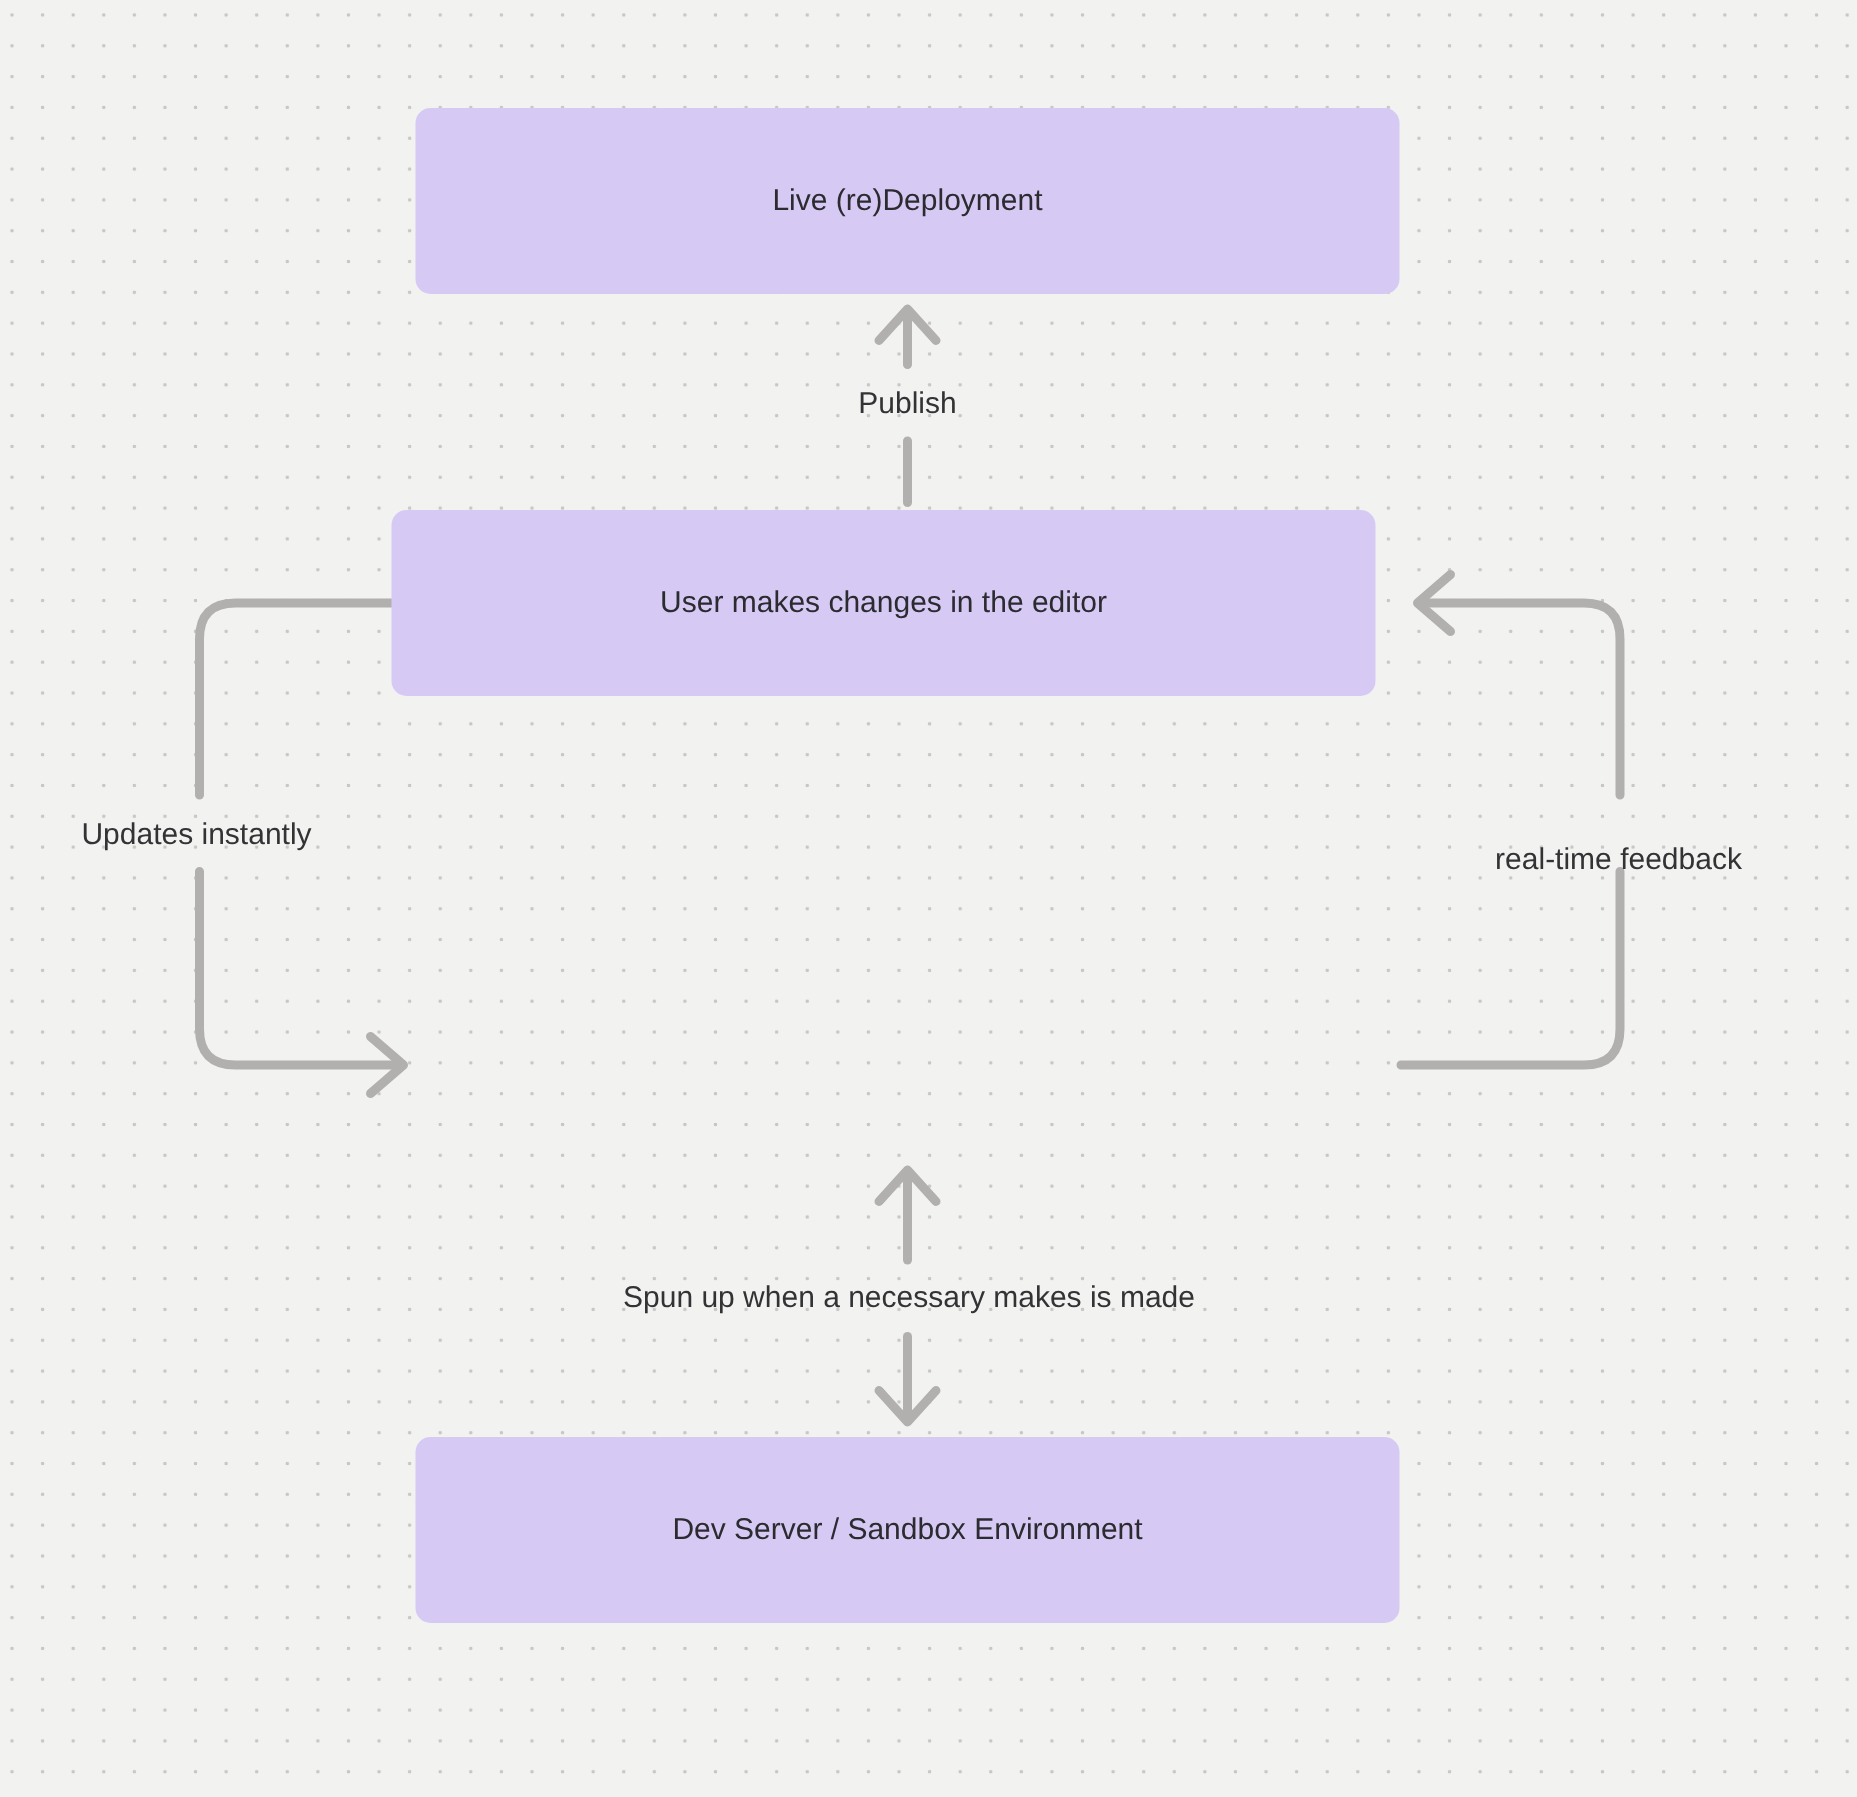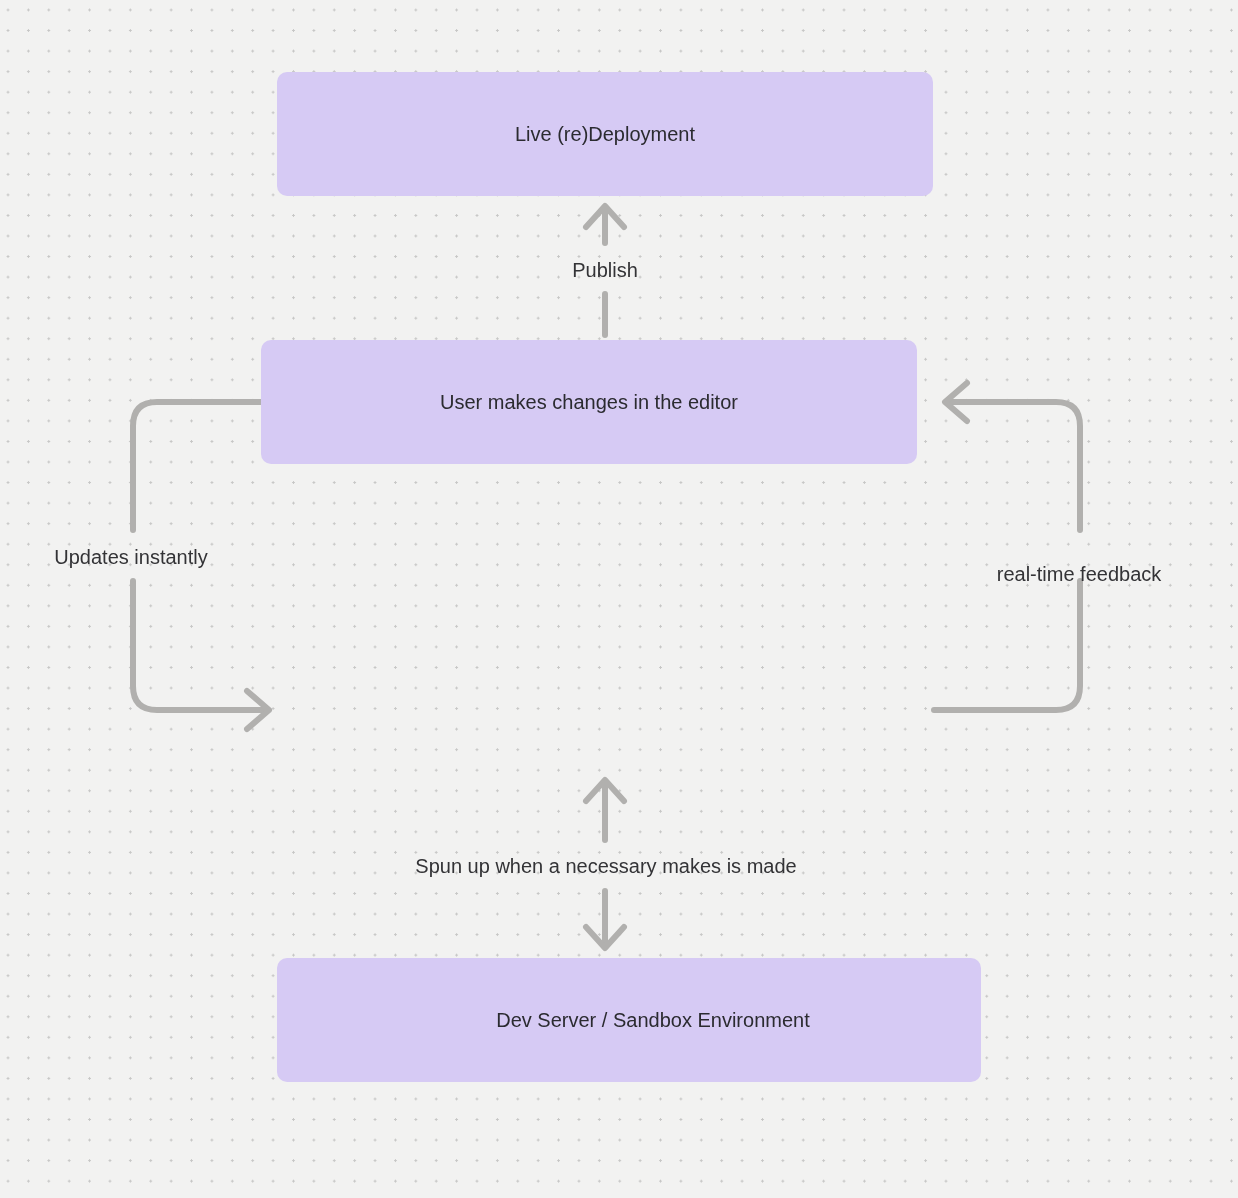--- a/index.html
+++ b/index.html
@@ -90,21 +90,21 @@
 
   <div class="node" style="left:277px; top:72px;">
     <span>Live (re)Deployment</span>
   </div>
 
   <div class="node" style="left:261px; top:340px;">
     <span>User makes changes in the editor</span>
   </div>
 
 
-  <div class="node" style="left:277px; top:958px;padding-left:48px;">
+  <div class="node" style="left:277px; top:958px;">
     <span>Dev Server / Sandbox Environment</span>
   </div>
 
   <div class="edge-label" style="left:605px; top:270px;">Publish</div>
 
   <div class="edge-label" style="left:131px; top:557px;">Updates instantly</div>
 
   <div class="edge-label" style="left:1079px; top:557px;margin-top:17px;">real-time feedback</div>
 
   <div class="edge-label" style="left:606px; top:866px;">Spun up when a necessary makes is made</div>

